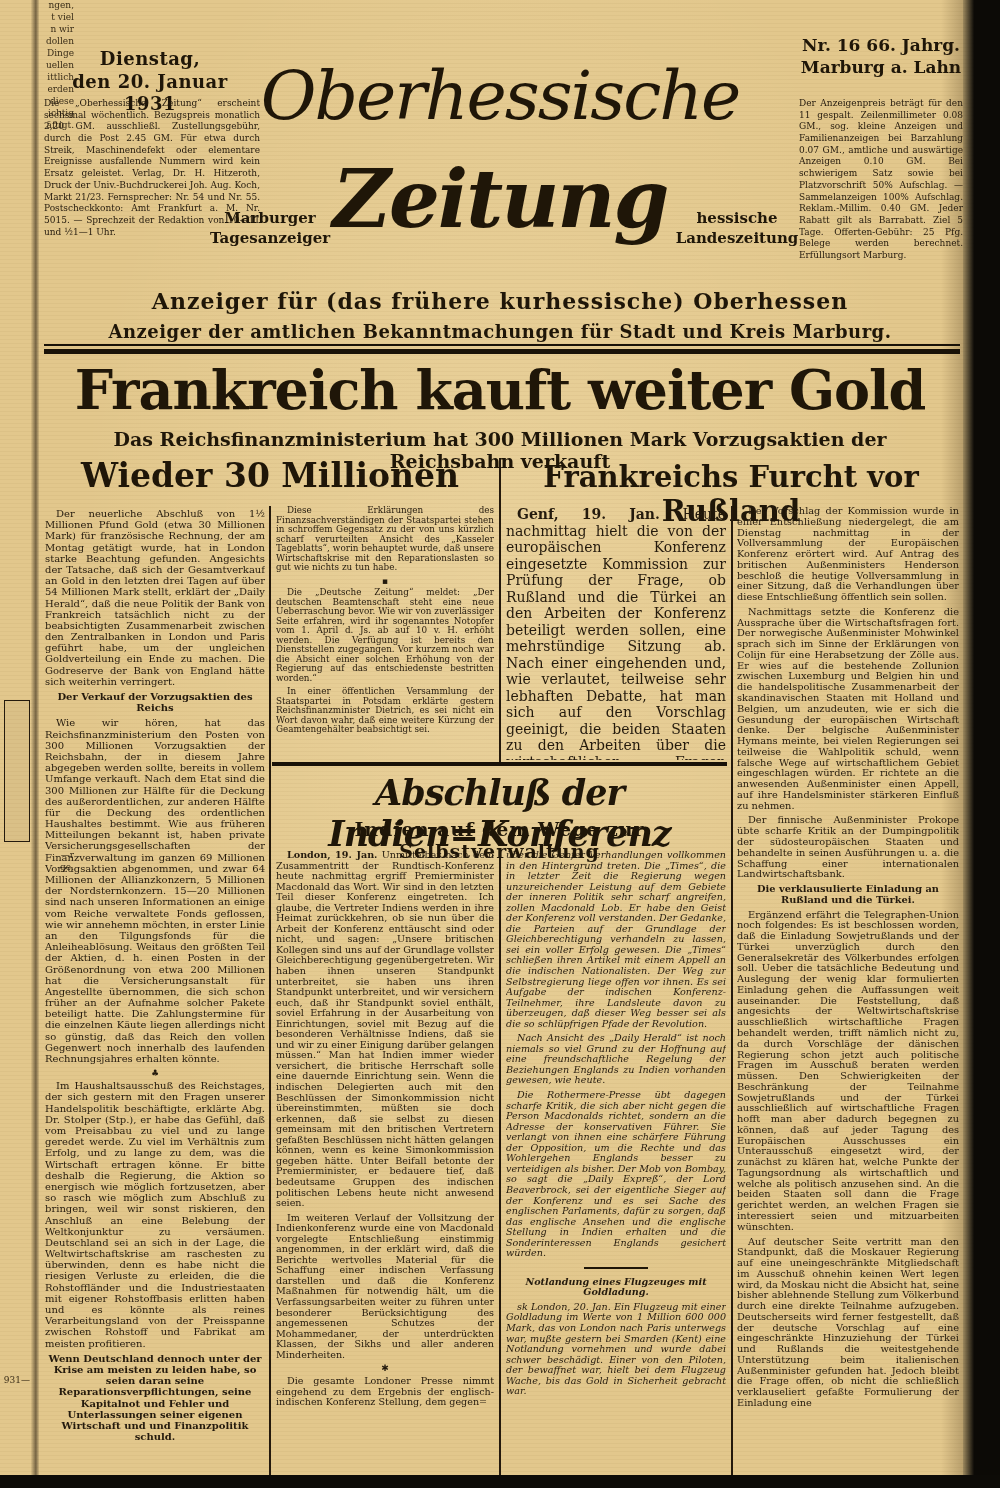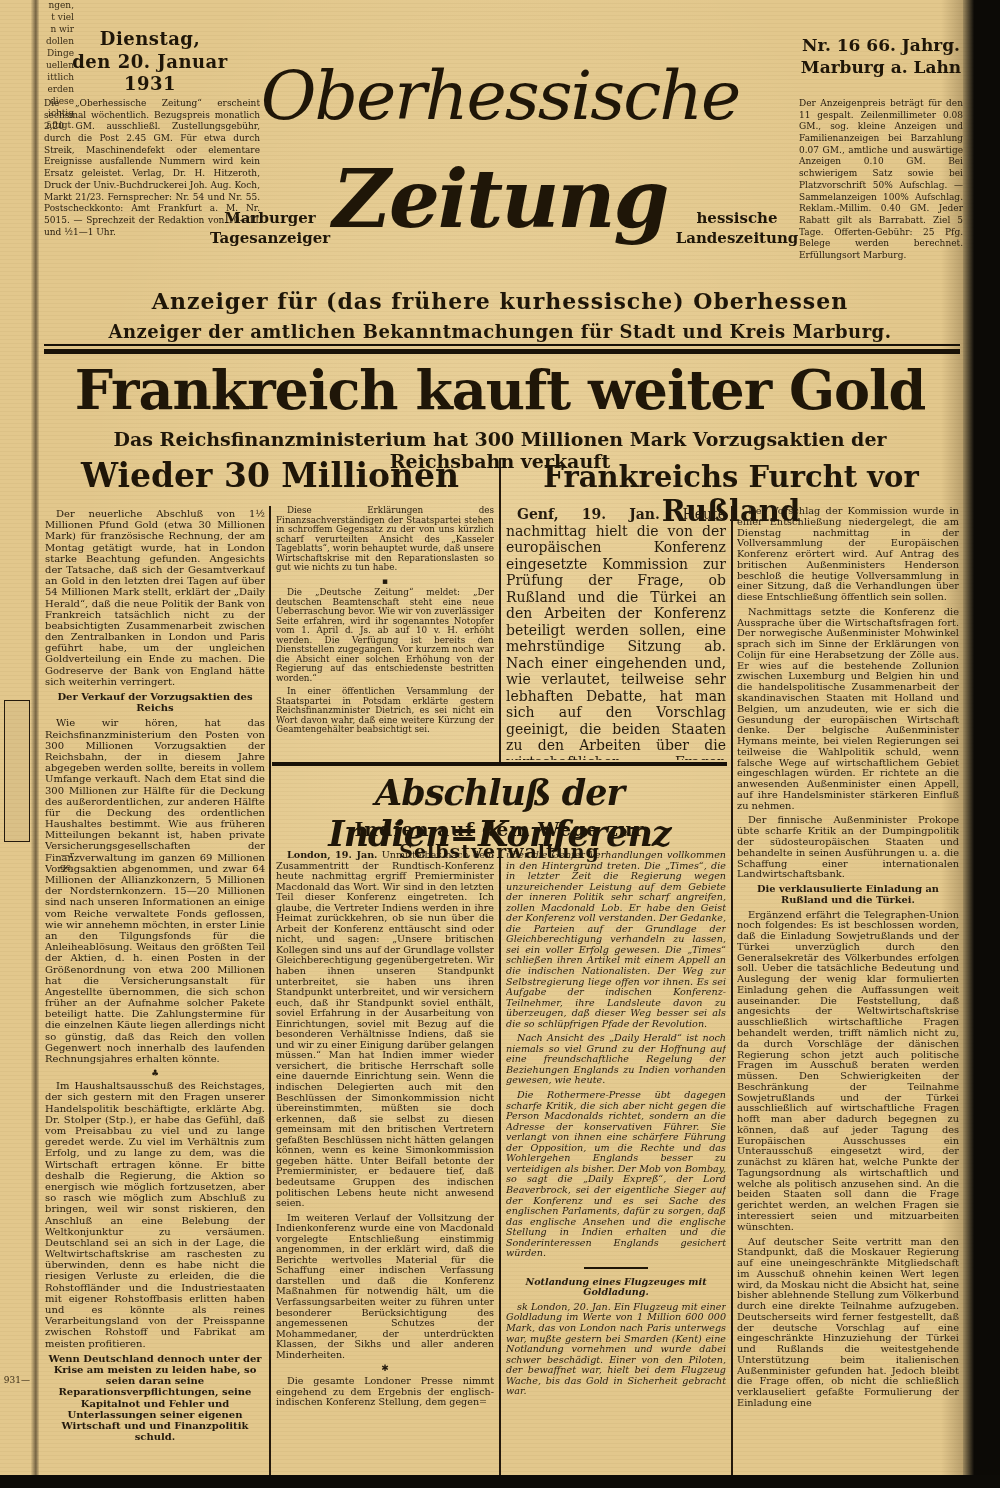--- a/index.html
+++ b/index.html
@@ -69,21 +69,21 @@
   <div class="abs edgebox" style="left:4;top:700px;left:4px;width:24px;height:140px;"></div>
   <div class="abs edge-strip pre" style="left:0;top:850px;height:30px;">—r
 ge.</div>
   <div class="abs edge-strip" style="left:0;top:1375px;height:14px;">931—</div>
   <div class="abs fold" style="left:31px;top:0;height:1488px;"></div>
 
   <div class="abs shadow-r" style="left:941px;top:0;height:1488px;"></div>
   <div class="abs blackstrip-r" style="left:963px;top:0;height:1488px;"></div>
   <div class="abs blackband-b" style="left:0;top:1475px;width:1000px;"></div>
 
-  <div class="abs dateline ink" style="left:52px;top:28px;width:196px;">
+  <div class="abs dateline ink" style="left:52px;top:48px;width:196px;">
     <div>Dienstag,</div>
     <div>den 20. Januar 1931</div>
   </div>
   <div class="abs imprint" style="left:44px;top:98px;width:216px;">Die „Oberhessische Zeitung“ erscheint sechsmal wöchentlich. Bezugspreis monatlich 2,20 GM. ausschließl. Zustellungsgebühr, durch die Post 2.45 GM. Für etwa durch Streik, Maschinendefekt oder elementare Ereignisse ausfallende Nummern wird kein Ersatz geleistet. Verlag, Dr. H. Hitzeroth, Druck der Univ.-Buchdruckerei Joh. Aug. Koch, Markt 21/23. Fernsprecher: Nr. 54 und Nr. 55. Postscheckkonto: Amt Frankfurt a. M. Nr. 5015. — Sprechzeit der Redaktion von 10—11 und ½1—1 Uhr.</div>
 
   <div class="abs title1 ink" style="left:170px;top:56px;width:660px;">Oberhessische</div>
   <div class="abs title2 ink" style="left:170px;top:152px;width:660px;">Zeitung</div>
   <div class="abs sidelabel ink" style="left:205px;top:208px;width:130px;">
     <div>Marburger</div>
     <div>Tagesanzeiger</div>

